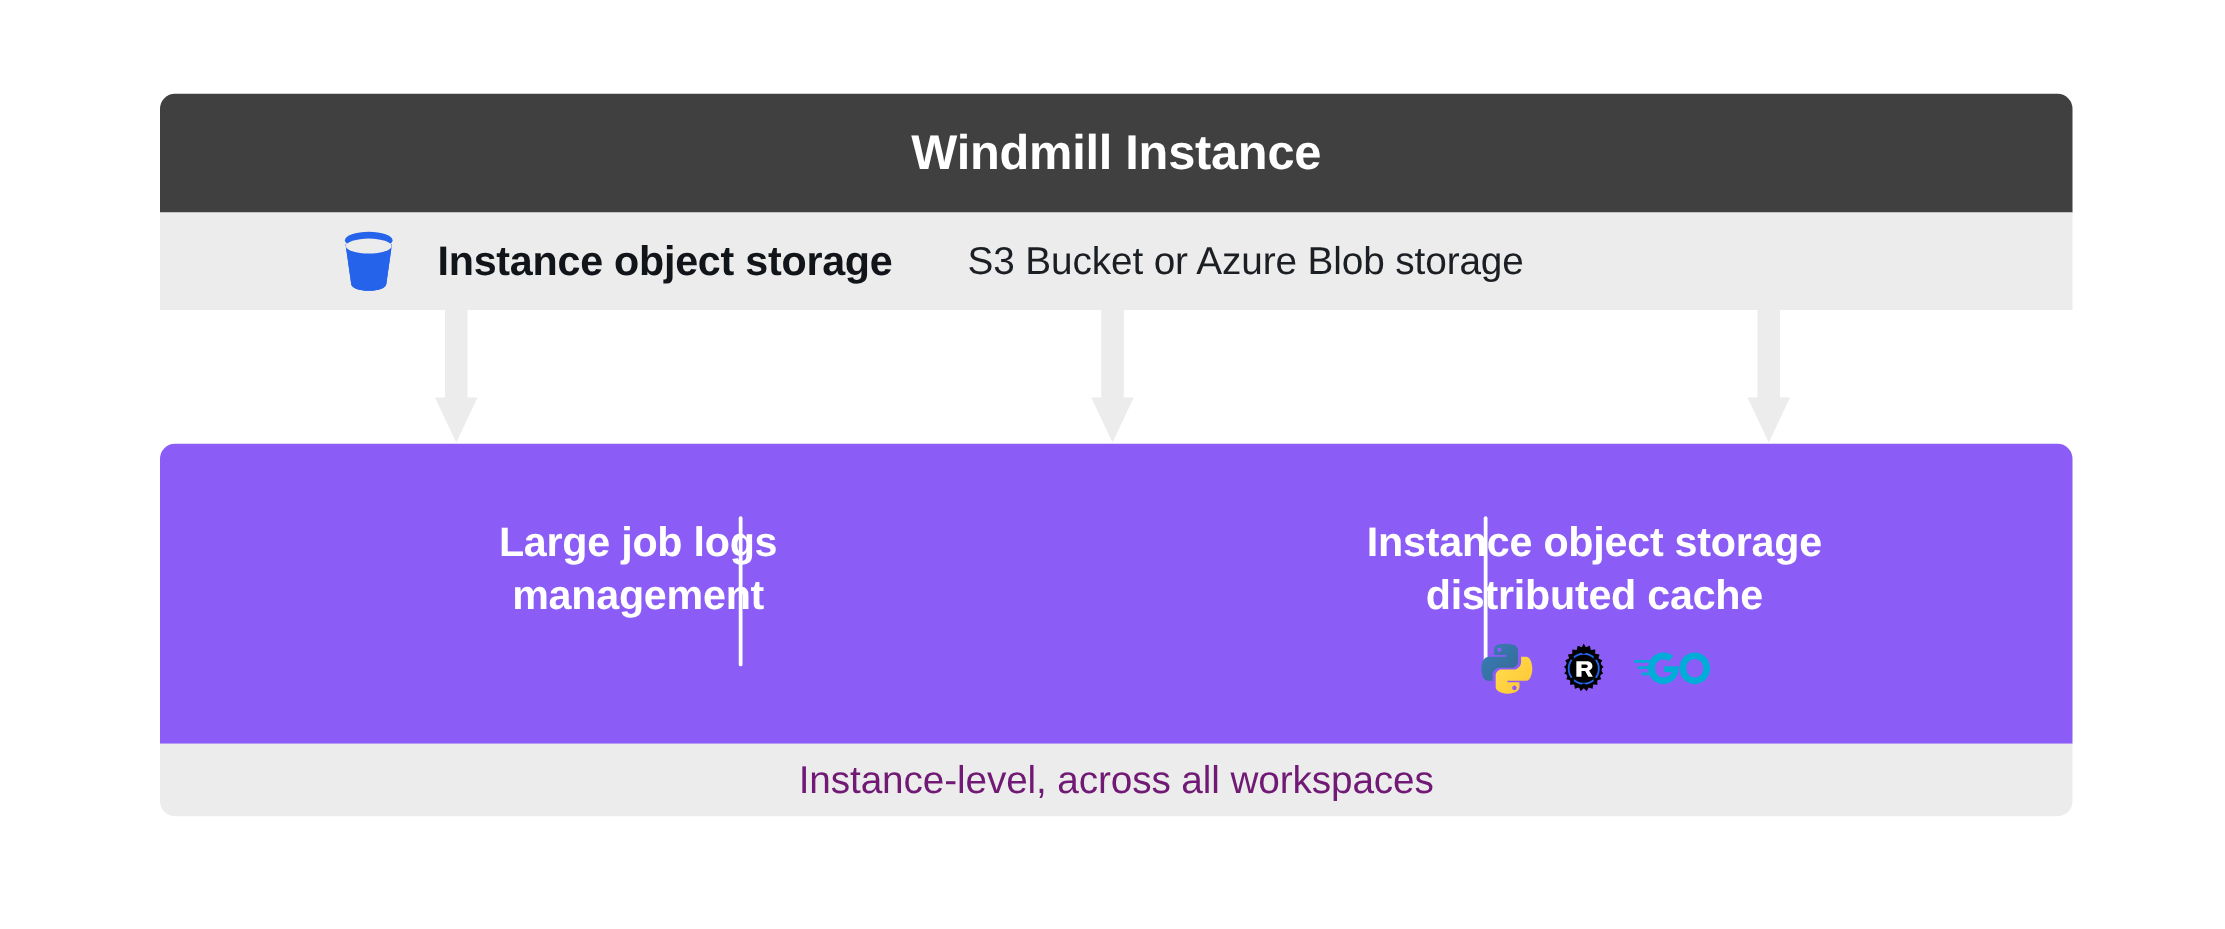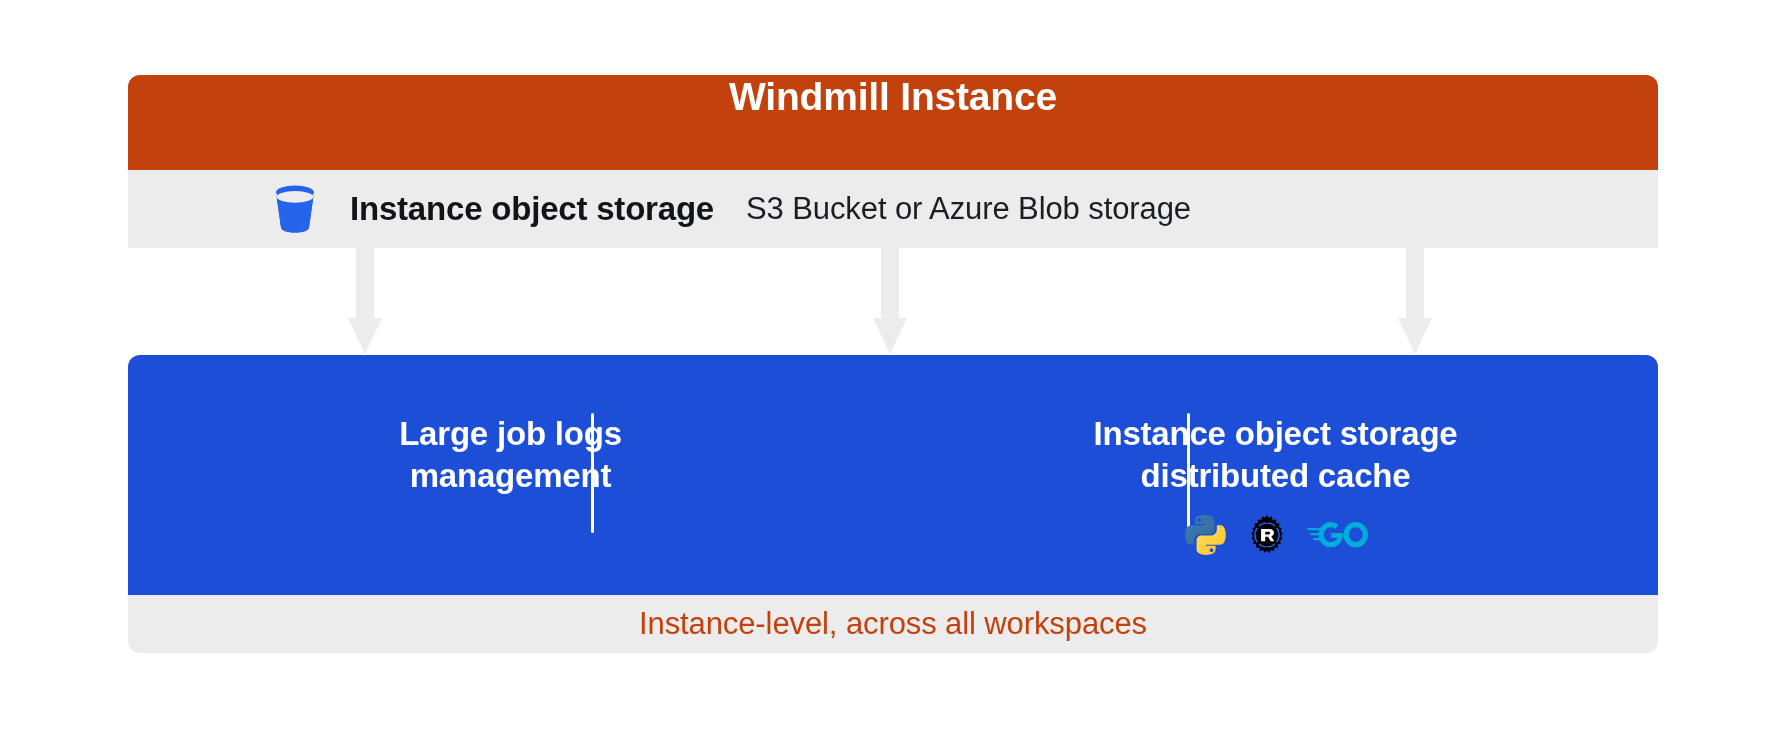--- a/index.html
+++ b/index.html
@@ -23,23 +23,24 @@
     height: 522px;
   }
 
   
   .header-band {
     position: absolute;
     left: 0;
     top: 0;
     width: 1530px;
     height: 95px;
-    background: #c2410c;
+    background: #404040;
     border-radius: 12px 12px 0 0;
     display: flex;
+    align-items: center;
     justify-content: center;
   }
   .header-title {
     color: #ffffff;
     font-size: 39px;
     font-weight: bold;
     letter-spacing: -0.2px;
   }
 
   
@@ -62,21 +63,21 @@
   }
   .storage-label {
     margin-left: 26px;
     font-size: 33px;
     font-weight: bold;
     color: #111418;
     letter-spacing: -0.2px;
     white-space: nowrap;
   }
   .storage-sub {
-    margin-left: 32px;
+    margin-left: 60px;
     font-size: 31px;
     font-weight: normal;
     color: #1b1f24;
     letter-spacing: -0.1px;
     white-space: nowrap;
   }
 
   
   .gap-area {
     position: absolute;
@@ -114,21 +115,21 @@
   .connector.c2 { left: 745px; }
   .connector.c3 { left: 1270px; }
 
   
   .blue-band {
     position: absolute;
     left: 0;
     top: 280px;
     width: 1530px;
     height: 240px;
-    background: #1d4ed8;
+    background: #8b5cf6;
     border-radius: 12px 12px 0 0;
   }
   .cols {
     position: absolute;
     inset: 0;
     display: flex;
   }
   .col {
     flex: 1 1 0;
     position: relative;
@@ -176,21 +177,21 @@
     width: 1530px;
     height: 58px;
     background: #EDECEC;
     border-radius: 0 0 12px 12px;
     display: flex;
     align-items: center;
     justify-content: center;
   }
   .footer-text {
     font-size: 31px;
-    color: #c2410c;
+    color: #701a75;
     letter-spacing: -0.1px;
   }
 </style>
 </head>
 <body>
 
 <div id="diagram">
 
   <div class="header-band">
     <div class="header-title">Windmill Instance</div>

